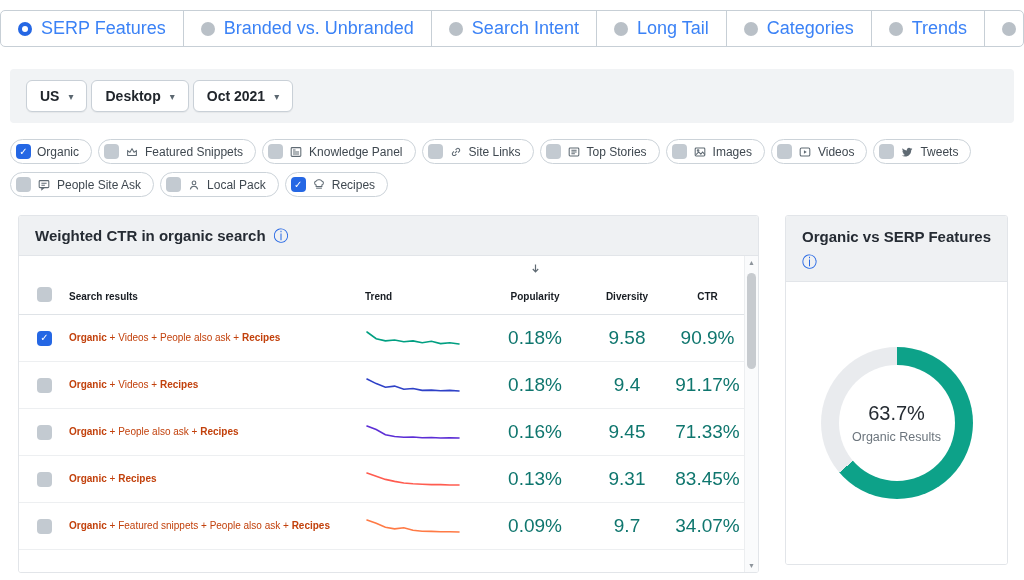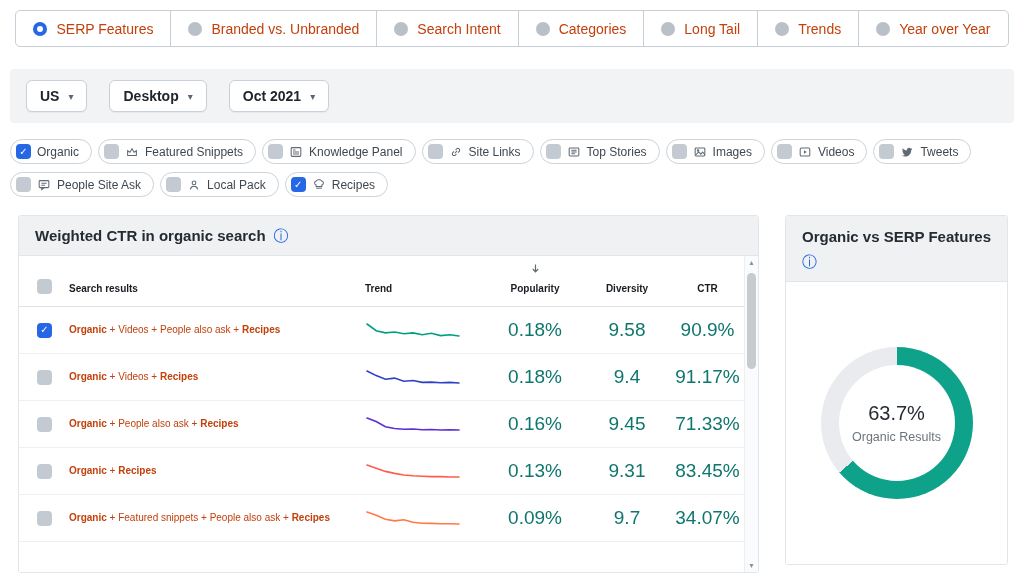--- a/index.html
+++ b/index.html
@@ -11,27 +11,27 @@
   html,body{margin:0;padding:0}
   body{
     width:1024px;height:580px;overflow:hidden;
     background:#fff;color:#21262c;
     font-family:"Liberation Sans",sans-serif;
   }
   
   .tabs-wrap{display:flex;justify-content:center;padding-top:10px}
   .tabs{display:flex;border:1px solid #c7cfd6;border-radius:5px;overflow:hidden;background:#fff}
   .tab{display:flex;align-items:center;gap:9px;padding:0 17px;height:35px;
-       font-size:14px;color:#c2410c;cursor:pointer;border-right:1px solid #c7cfd6;white-space:nowrap}
+       font-size:18px;color:#3b82f6;cursor:pointer;border-right:1px solid #c7cfd6;white-space:nowrap}
   .tab:last-child{border-right:none}
   .radio{width:14px;height:14px;border-radius:50%;background:#b9c0c7;position:relative;flex:none}
   .radio.on{background:var(--blue)}
   .radio.on::after{content:"";position:absolute;inset:4px;background:#fff;border-radius:50%}
   
-  .filterbar{margin:22px 10px 0;background:#f1f3f5;border-radius:4px;padding:11px 16px;display:flex;gap:22px}
+  .filterbar{margin:22px 10px 0;background:#f1f3f5;border-radius:4px;padding:11px 16px;display:flex;gap:4px}
   .dd{display:inline-flex;align-items:center;gap:9px;background:#fff;border:1px solid #c9d0d7;border-radius:6px;
       padding:7px 13px;font-size:14px;font-weight:700;color:#21262c;cursor:pointer;box-shadow:0 1px 1px rgba(0,0,0,.05)}
   .dd .caret{color:#5b6770;font-size:10px;font-weight:400}
   
   .pills{margin:16px 10px 0;display:flex;flex-wrap:wrap;gap:8px 6px}
   .pill{display:inline-flex;align-items:center;gap:6px;border:1px solid #ccd3d9;border-radius:999px;
         padding:4px 12px 4px 5px;background:#fff;font-size:12px;color:#3f4850;cursor:pointer;white-space:nowrap}
   .cb{width:15px;height:15px;border-radius:4px;background:#c3cad1;display:flex;align-items:center;
       justify-content:center;color:#fff;font-size:10px;line-height:1;flex:none}
   .cb.on{background:var(--blue)}
@@ -46,21 +46,21 @@
               display:flex;align-items:center;gap:8px;border-bottom:1px solid #e2e5e9}
   .panel-head.block{display:block;padding:12px 16px 12px}
   .panel-head.block .info{display:block;margin-top:9px}
   .info{color:var(--blue);font-size:15px;font-weight:400;cursor:pointer;line-height:1}
   
   .table{position:relative;flex:1;background:#fff;padding-right:14px;overflow:hidden}
   .grid-cols{display:grid;grid-template-columns:50px 296px 122px 96px 88px 1fr}
   .thead{align-items:end;padding:8px 0 12px;border-bottom:1px solid #dfe3e7}
   .th{font-size:10px;font-weight:700;color:#171c22}
   .th.center,.val{text-align:center}
-  .th-pop{display:flex;flex-direction:column;align-items:center;gap:7px}
+  .th-pop{display:flex;flex-direction:column;align-items:center;gap:15px}
   .cbcell{padding-left:18px}
   .trow{align-items:center;padding:12px 0;border-bottom:1px solid #edeff1}
   .rlabel{font-size:10px;line-height:1.45;color:#c2410c;padding-right:20px}
   .rlabel b{font-weight:700}
   .val{font-size:19px;color:#0f766e}
   .spark{display:flex;align-items:center}
   
   .sbar{position:absolute;top:0;right:0;bottom:0;width:14px;background:#fafbfc;border-left:1px solid #eceef0;
         display:flex;flex-direction:column;align-items:center;justify-content:space-between;padding:3px 0;
         font-size:7px;color:#8d949b;cursor:pointer}
@@ -87,25 +87,25 @@
         <div class="tab">
           <span class="radio"></span>
           <span>Branded vs. Unbranded</span>
         </div>
         <div class="tab">
           <span class="radio"></span>
           <span>Search Intent</span>
         </div>
         <div class="tab">
           <span class="radio"></span>
+          <span>Long Tail</span>
+        </div>
+        <div class="tab">
+          <span class="radio"></span>
           <span>Categories</span>
-        </div>
-        <div class="tab">
-          <span class="radio"></span>
-          <span>Long Tail</span>
         </div>
         <div class="tab">
           <span class="radio"></span>
           <span>Trends</span>
         </div>
         <div class="tab">
           <span class="radio"></span>
           <span>Year over Year</span>
         </div>
       </div>

